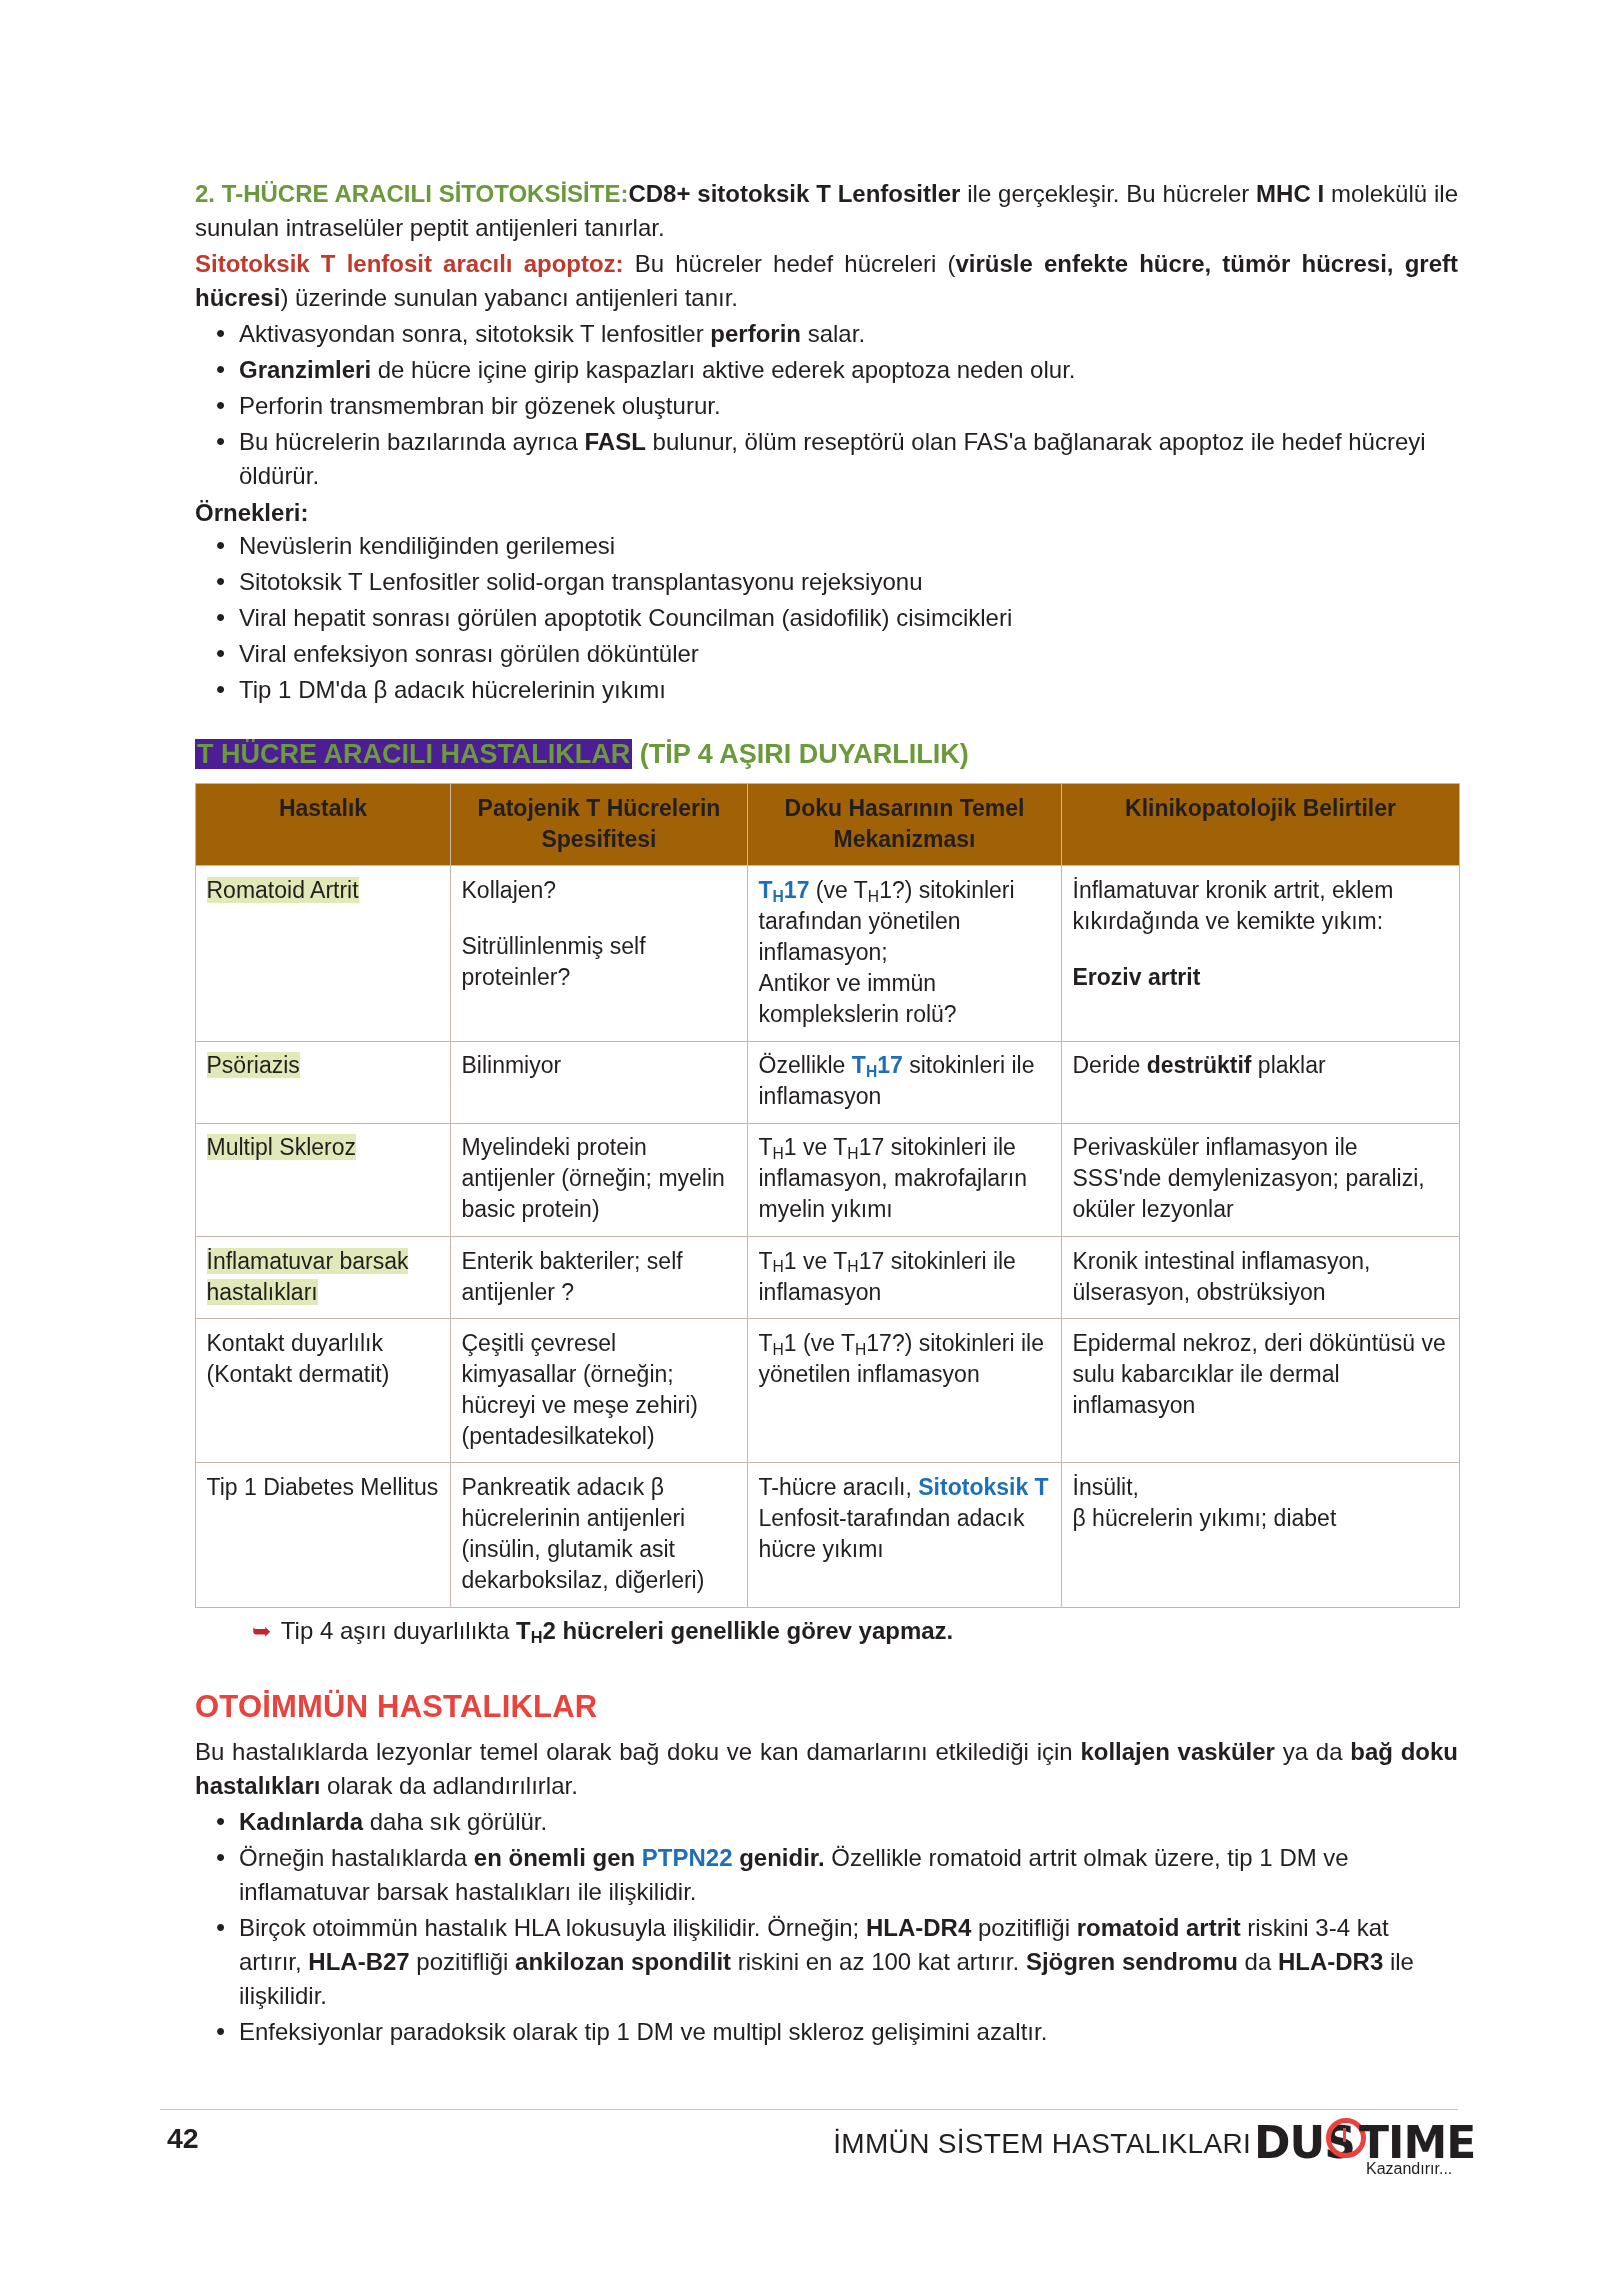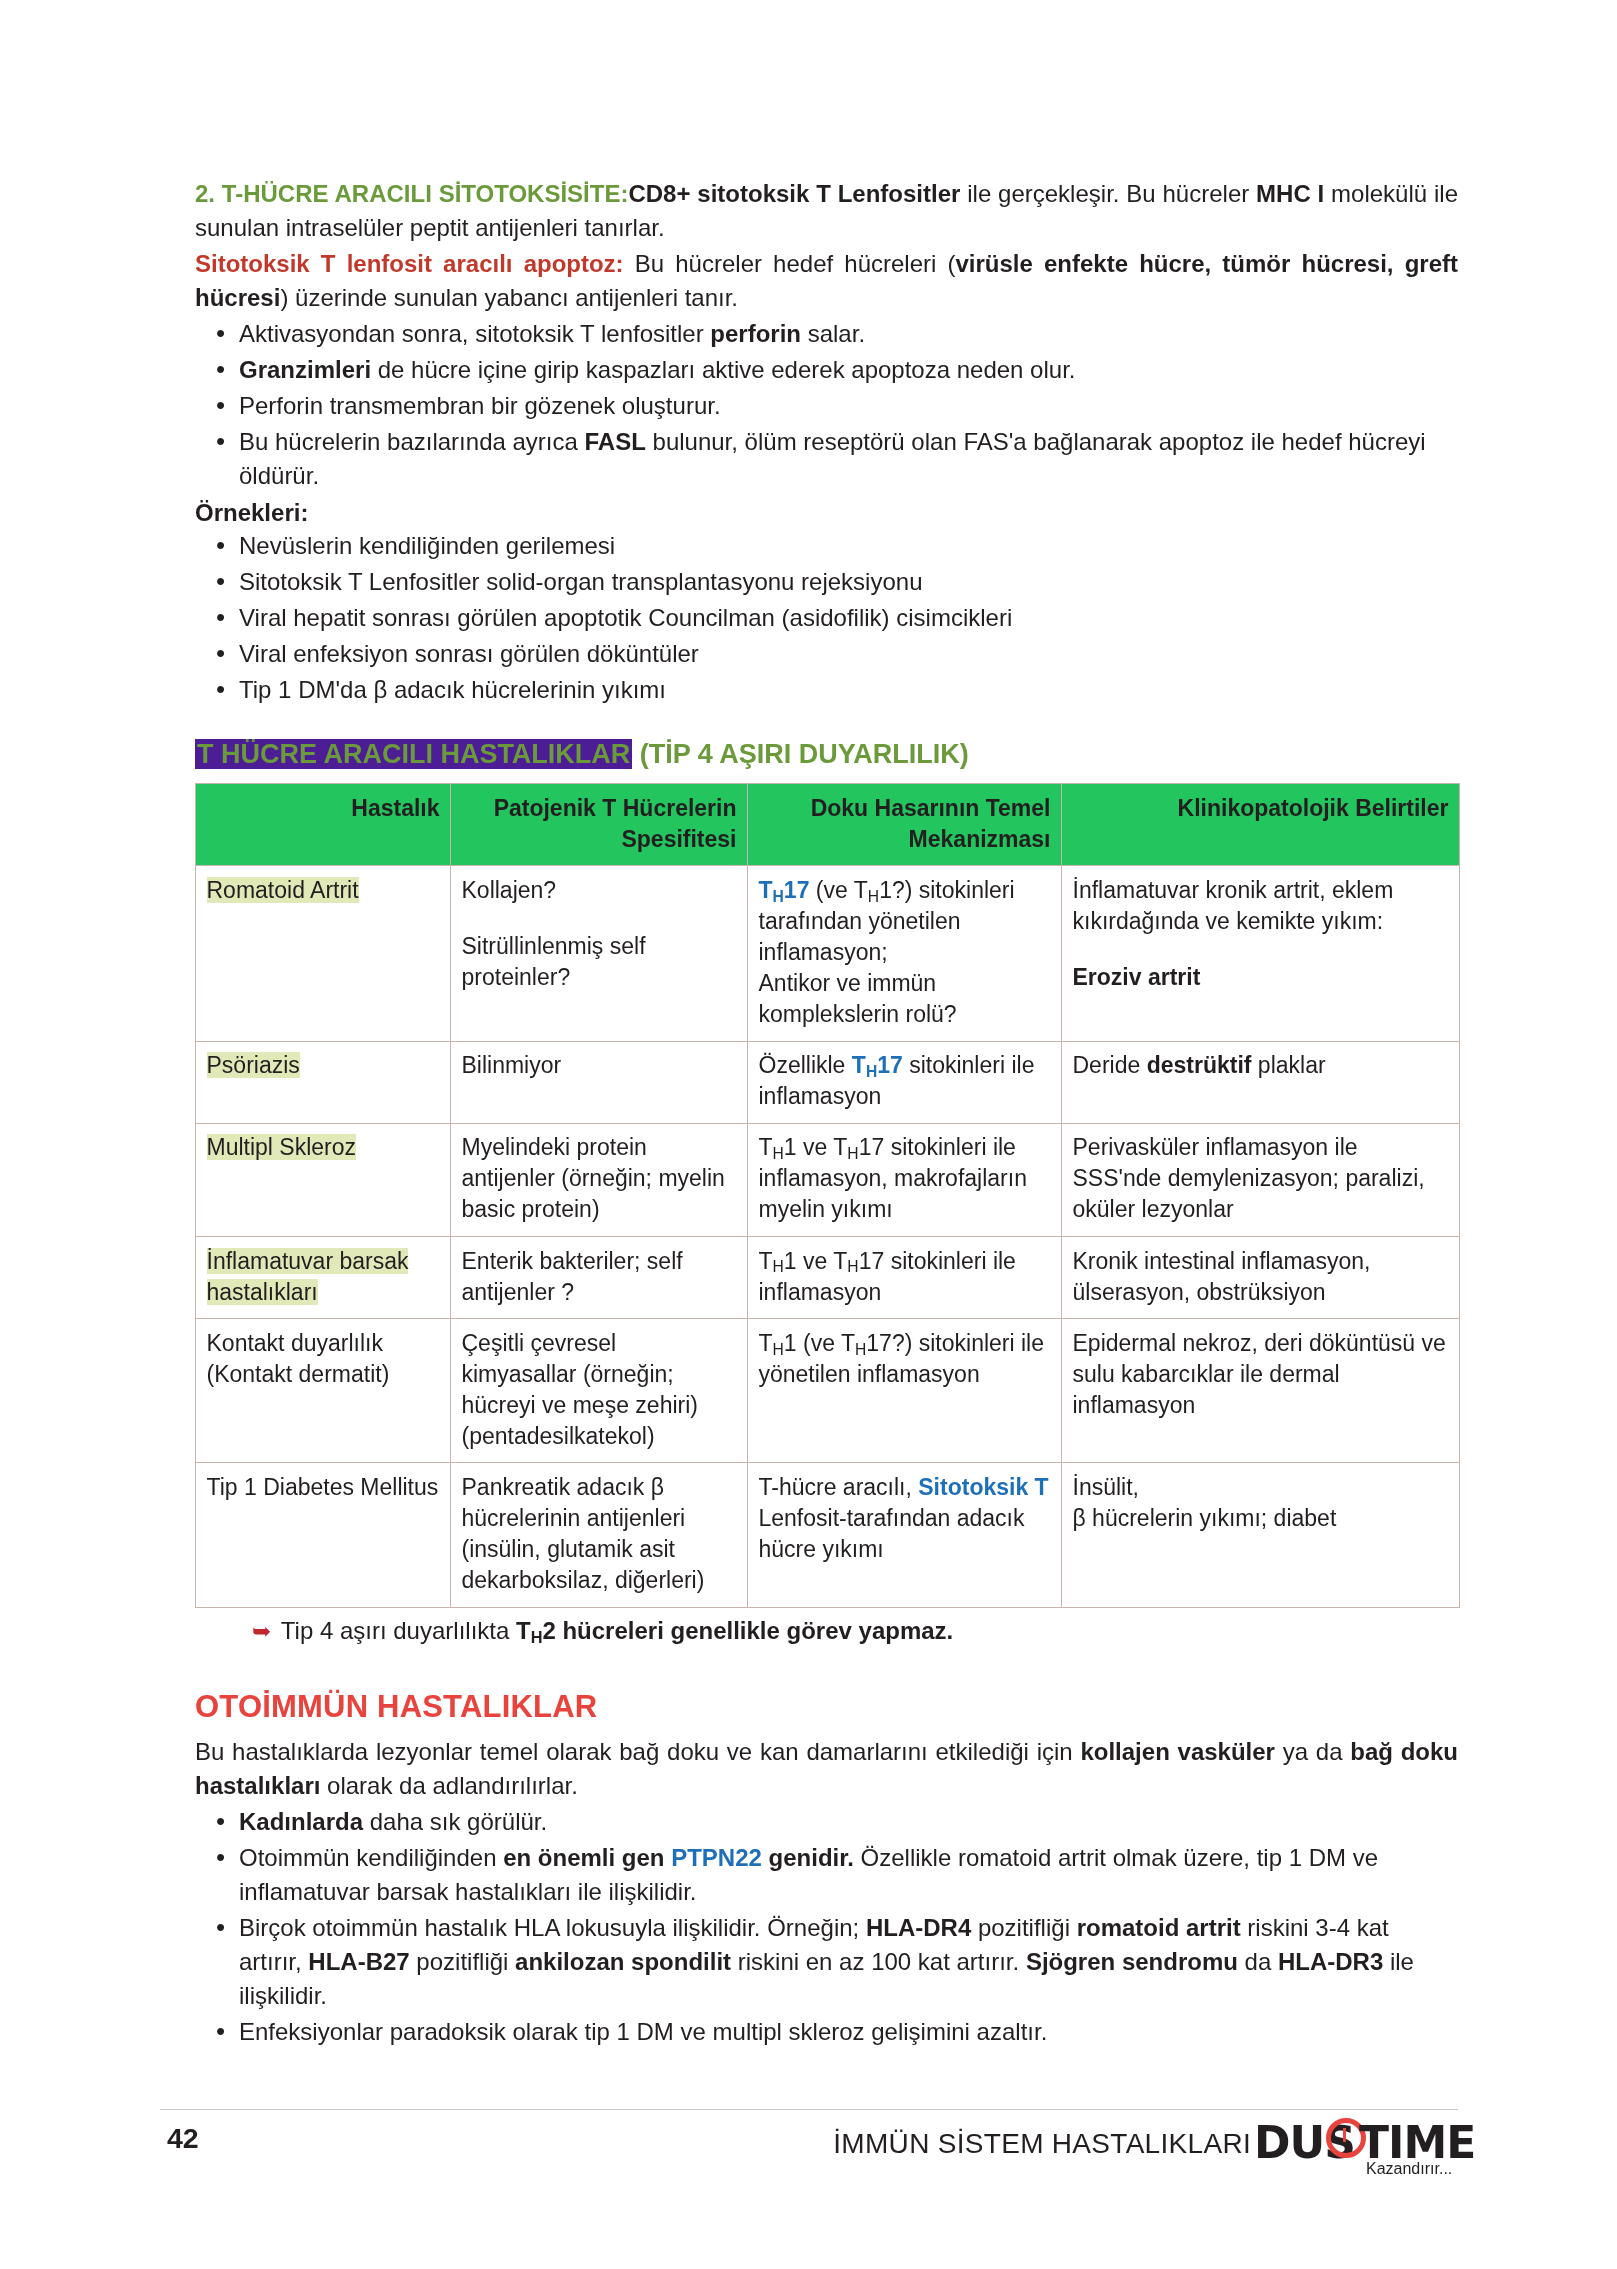--- a/index.html
+++ b/index.html
@@ -70,23 +70,23 @@
     margin-bottom: 9.5px;
   }
   table.t4 th, table.t4 td {
     border: 1px solid #c9b4ae;
     padding: 8.6px 10.5px 10.5px 10.5px;
     vertical-align: top;
     font-size: 23px;
     line-height: 1.35;
   }
   table.t4 thead th {
-    background: #22c55e;
-    font-weight: bold;
-    text-align: right;
+    background: #a16207;
+    font-weight: bold;
+    text-align: center;
   }
   table.t4 tbody td { background: #ffffff; }
   .c1 { width: 255px; }
   .c2 { width: 297px; }
   .c3 { width: 314px; }
   .c4 { width: 398px; }
   .gap { display: block; height: 25px; }
 
   
   .arrow-note {
@@ -278,21 +278,21 @@
     <span class="ar">➥</span><span>Tip 4 aşırı duyarlılıkta </span><span class="b">T<sub>H</sub>2 hücreleri genellikle görev yapmaz.</span>
   </div>
 
   <h2 class="oto">OTOİMMÜN HASTALIKLAR</h2>
   <p class="para">
     <span>Bu hastalıklarda lezyonlar temel olarak bağ doku ve kan damarlarını etkilediği için </span><span class="b">kollajen vasküler</span><span> ya da </span><span class="b">bağ doku hastalıkları</span><span> olarak da adlandırılırlar.</span>
   </p>
 
   <ul class="bl">
     <li><span class="b">Kadınlarda</span><span> daha sık görülür.</span></li>
-    <li><span>Otoimmün kendiliğinden </span><span class="b">en önemli gen </span><span class="b blue">PTPN22</span><span class="b"> genidir.</span><span> Özellikle romatoid artrit olmak üzere, tip 1 DM ve inflamatuvar barsak hastalıkları ile ilişkilidir.</span></li>
+    <li><span>Örneğin hastalıklarda </span><span class="b">en önemli gen </span><span class="b blue">PTPN22</span><span class="b"> genidir.</span><span> Özellikle romatoid artrit olmak üzere, tip 1 DM ve inflamatuvar barsak hastalıkları ile ilişkilidir.</span></li>
     <li><span>Birçok otoimmün hastalık HLA lokusuyla ilişkilidir. Örneğin; </span><span class="b">HLA-DR4</span><span> pozitifliği </span><span class="b">romatoid artrit</span><span> riskini 3-4 kat artırır, </span><span class="b">HLA-B27</span><span> pozitifliği </span><span class="b">ankilozan spondilit</span><span> riskini en az 100 kat artırır. </span><span class="b">Sjögren sendromu</span><span> da </span><span class="b">HLA-DR3</span><span> ile ilişkilidir.</span></li>
     <li>Enfeksiyonlar paradoksik olarak tip 1 DM ve multipl skleroz gelişimini azaltır.</li>
   </ul>
 
   <div class="footer">
     <div class="footer-rule"></div>
     <div class="page-num">42</div>
     <div class="foot-title">İMMÜN SİSTEM HASTALIKLARI</div>
     <div class="logo">
       <span class="dus">DUS</span>

